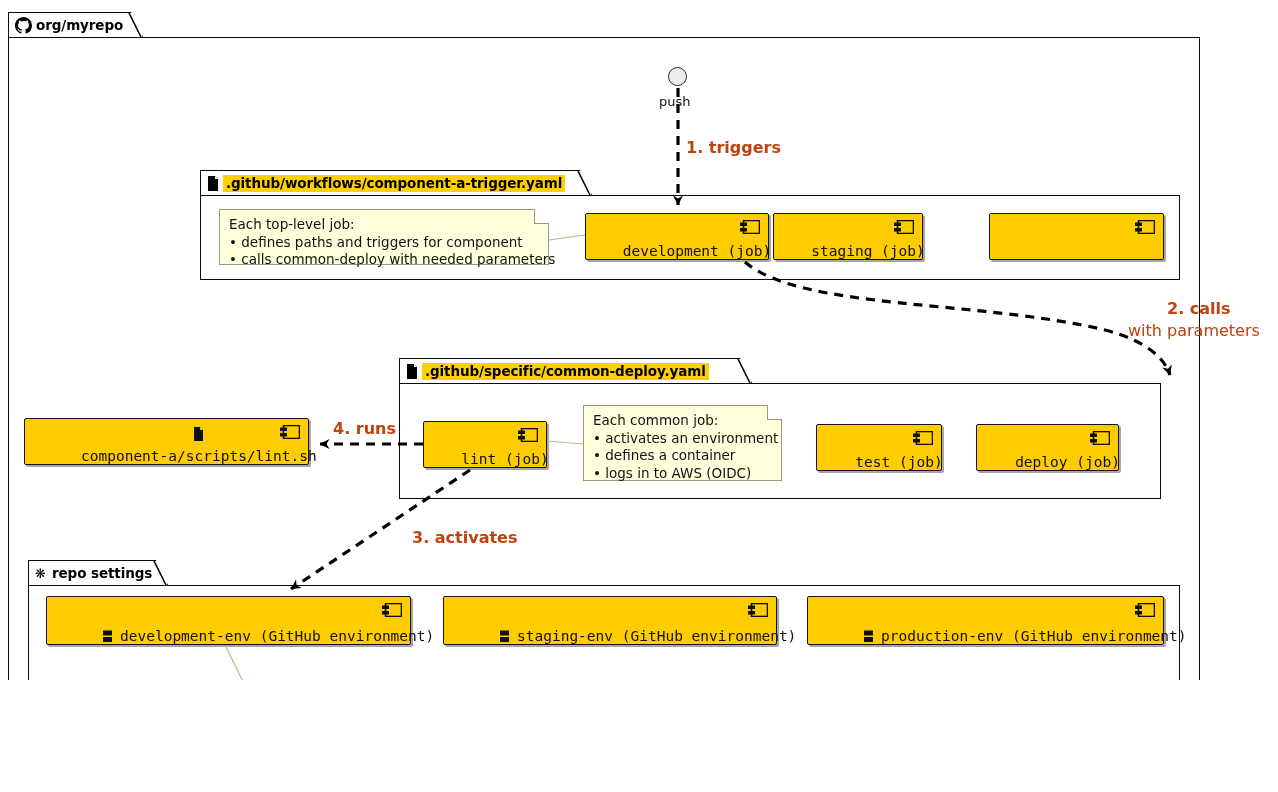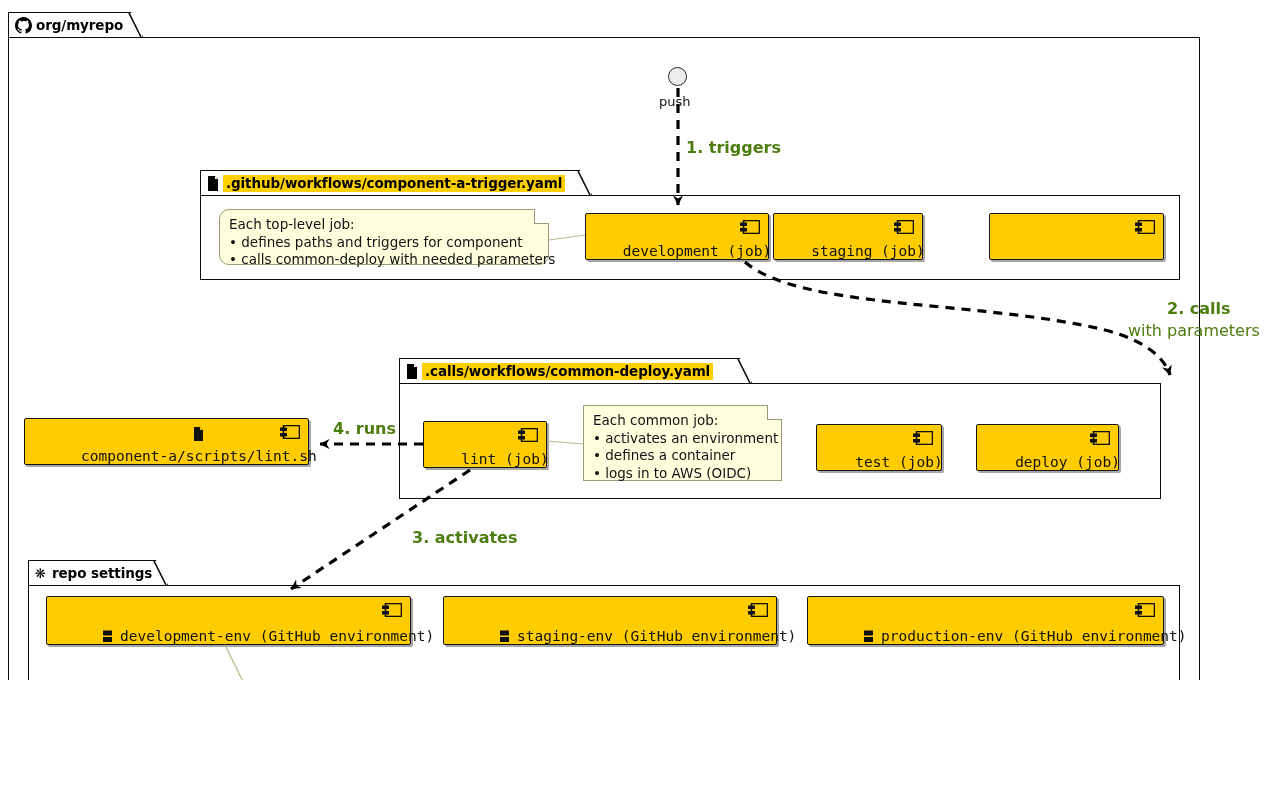--- a/index.html
+++ b/index.html
@@ -126,21 +126,21 @@
     border-left: 1px solid #9a9a7a;
     border-bottom: 1px solid #9a9a7a;
   }
   .note-line { display: block; }
 
   
   .edge-label {
     position: absolute;
     font-size: 16px;
     font-weight: bold;
-    color: #4d7c0f;
+    color: #c2410c;
     white-space: nowrap;
   }
   .edge-label.plain { font-weight: normal; }
   .small-label {
     position: absolute;
     font-size: 13px;
     color: #111111;
     white-space: nowrap;
   }
 
@@ -191,21 +191,21 @@
           <path fill="#ffffff" d="M8 0l3 3H8z"></path>
         </svg>
       </span>
       <span class="pkg-tab-hl">.github/workflows/component-a-trigger.yaml</span>
     </div>
     <svg class="pkg-tab-slash" viewBox="0 0 14 25">
       <path d="M1,0 L13,24" stroke="#0b0b0b" stroke-width="1.6" fill="none"></path>
     </svg>
   </div>
 
-  <div class="note" style="left:219px; top:209px; width:330px; height:56px;border-radius:10px;">
+  <div class="note" style="left:219px; top:209px; width:330px; height:56px;">
     <span class="fold"></span>
     <span class="note-line">Each top-level job:</span>
     <span class="note-line">• defines paths and triggers for component</span>
     <span class="note-line">• calls common-deploy with needed parameters</span>
   </div>
 
   <div class="comp" style="left:585px; top:213px; width:184px; height:47px;">
     <span class="comp-label">development (job)</span>
     <span class="comp-icon">
       <svg viewBox="0 0 20 14" width="20" height="14" aria-hidden="true">
@@ -239,21 +239,21 @@
 
   <div class="pkg" style="left:399px; top:383px; width:762px; height:116px;"></div>
   <div class="pkg-tab" style="left:399px; top:358px; width:353px;">
     <div class="pkg-tab-inner">
       <span style="display:inline-block;width:12px;height:15px;">
         <svg viewBox="0 0 12 15" width="12" height="15" aria-hidden="true">
           <path fill="#000000" d="M1 0h7l3 3v12H1z"></path>
           <path fill="#ffffff" d="M8 0l3 3H8z"></path>
         </svg>
       </span>
-      <span class="pkg-tab-hl">.calls/workflows/common-deploy.yaml</span>
+      <span class="pkg-tab-hl">.github/specific/common-deploy.yaml</span>
     </div>
     <svg class="pkg-tab-slash" viewBox="0 0 14 25">
       <path d="M1,0 L13,24" stroke="#0b0b0b" stroke-width="1.6" fill="none"></path>
     </svg>
   </div>
 
   <div class="note" style="left:583px; top:405px; width:199px; height:76px;">
     <span class="fold"></span>
     <span class="note-line">Each common job:</span>
     <span class="note-line">• activates an environment</span>

